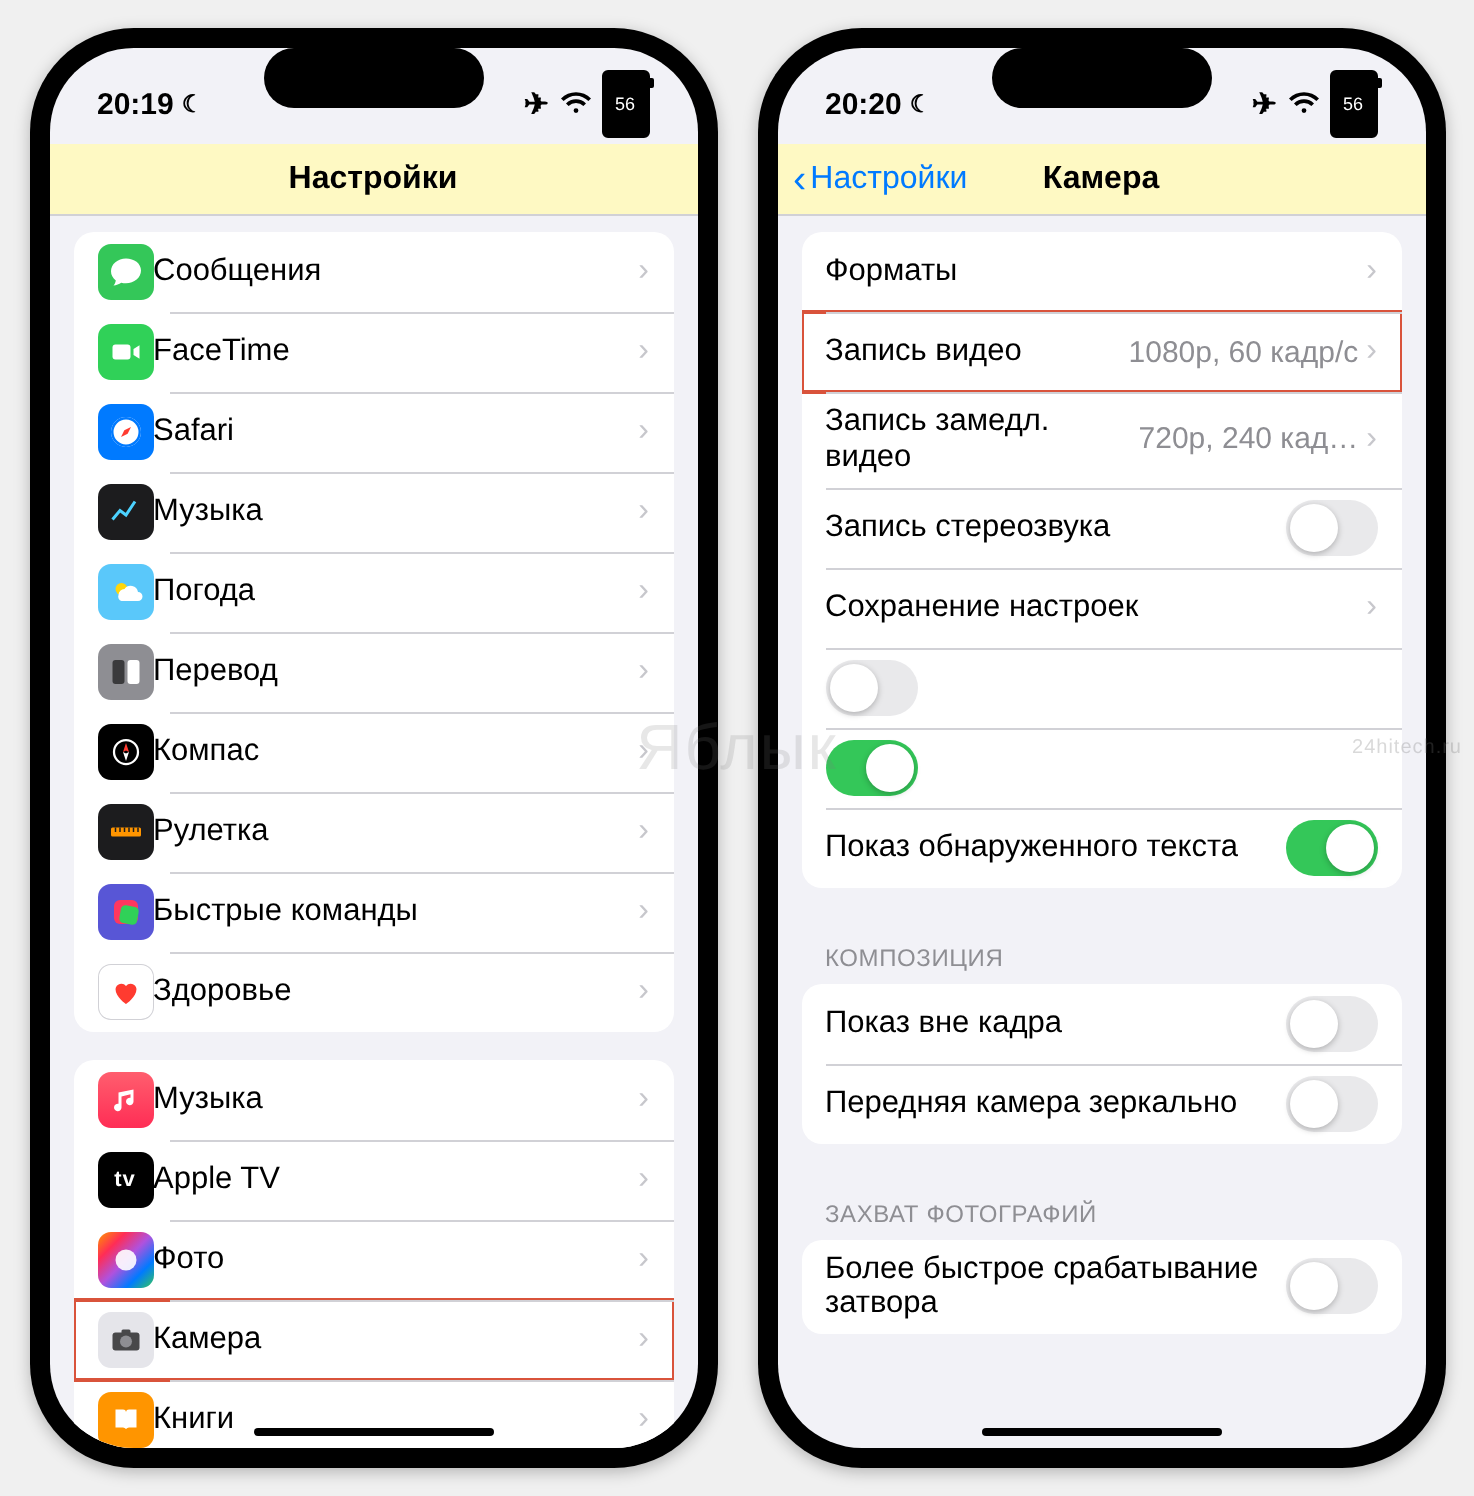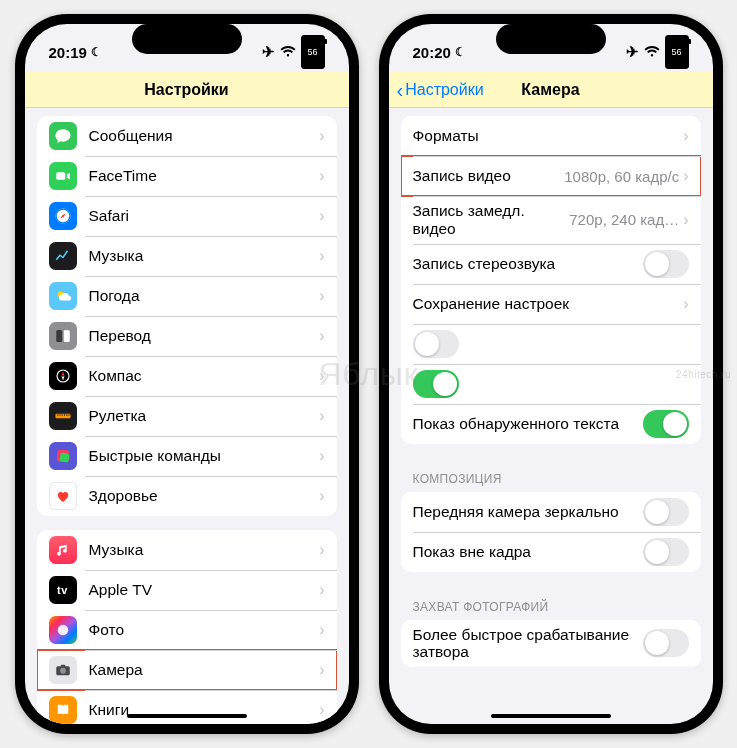--- a/index.html
+++ b/index.html
@@ -91,21 +91,21 @@
     font-size:15.5px;
   }
   .row + .row::before{
     content:""; position:absolute; top:0; left:48px; right:0;
     height:0.5px; background:#d1d1d6;
   }
   .row.no-icon + .row.no-icon::before,
   .row.no-icon::before { left:12px; }
   .app-icon {
     width:28px; height:28px; border-radius:6.5px;
-    margin-right:12px; flex-shrink:0;
+    margin-right:0; flex-shrink:0;
     display:flex; align-items:center; justify-content:center;
     font-size:16px;
   }
   .row-label { flex:1; color:#000; line-height:1.15; }
   .row-value { color:#8e8e93; font-size:15px; margin-right:4px; max-width:120px; white-space:nowrap; overflow:hidden; text-overflow:ellipsis;}
   .chevron { color:#c7c7cc; font-size:16px; font-weight:400; }
   .highlight { outline:2px solid #d9533b; outline-offset:-1px; }
   .toggle {
     width:46px; height:28px; border-radius:14px;
     background:#e9e9eb; position:relative; flex-shrink:0;
@@ -391,25 +391,25 @@
               <div class="toggle on"></div>
             </div>
             <div class="row no-icon">
               <div class="row-label">Показ обнаруженного текста</div>
               <div class="toggle on"></div>
             </div>
           </div>
           <div class="section-header">КОМПОЗИЦИЯ</div>
           <div class="group" style="margin-top: 2px;">
             <div class="row no-icon">
+              <div class="row-label">Показ вне кадра</div>
+              <div class="toggle"></div>
+            </div>
+            <div class="row no-icon">
               <div class="row-label">Передняя камера зеркально</div>
-              <div class="toggle"></div>
-            </div>
-            <div class="row no-icon">
-              <div class="row-label">Показ вне кадра</div>
               <div class="toggle"></div>
             </div>
           </div>
           <div class="section-header">ЗАХВАТ ФОТОГРАФИЙ</div>
           <div class="group" style="margin-top: 2px;">
             <div class="row no-icon">
               <div class="row-label">Более быстрое срабатывание затвора</div>
               <div class="toggle"></div>
             </div>
           </div>

